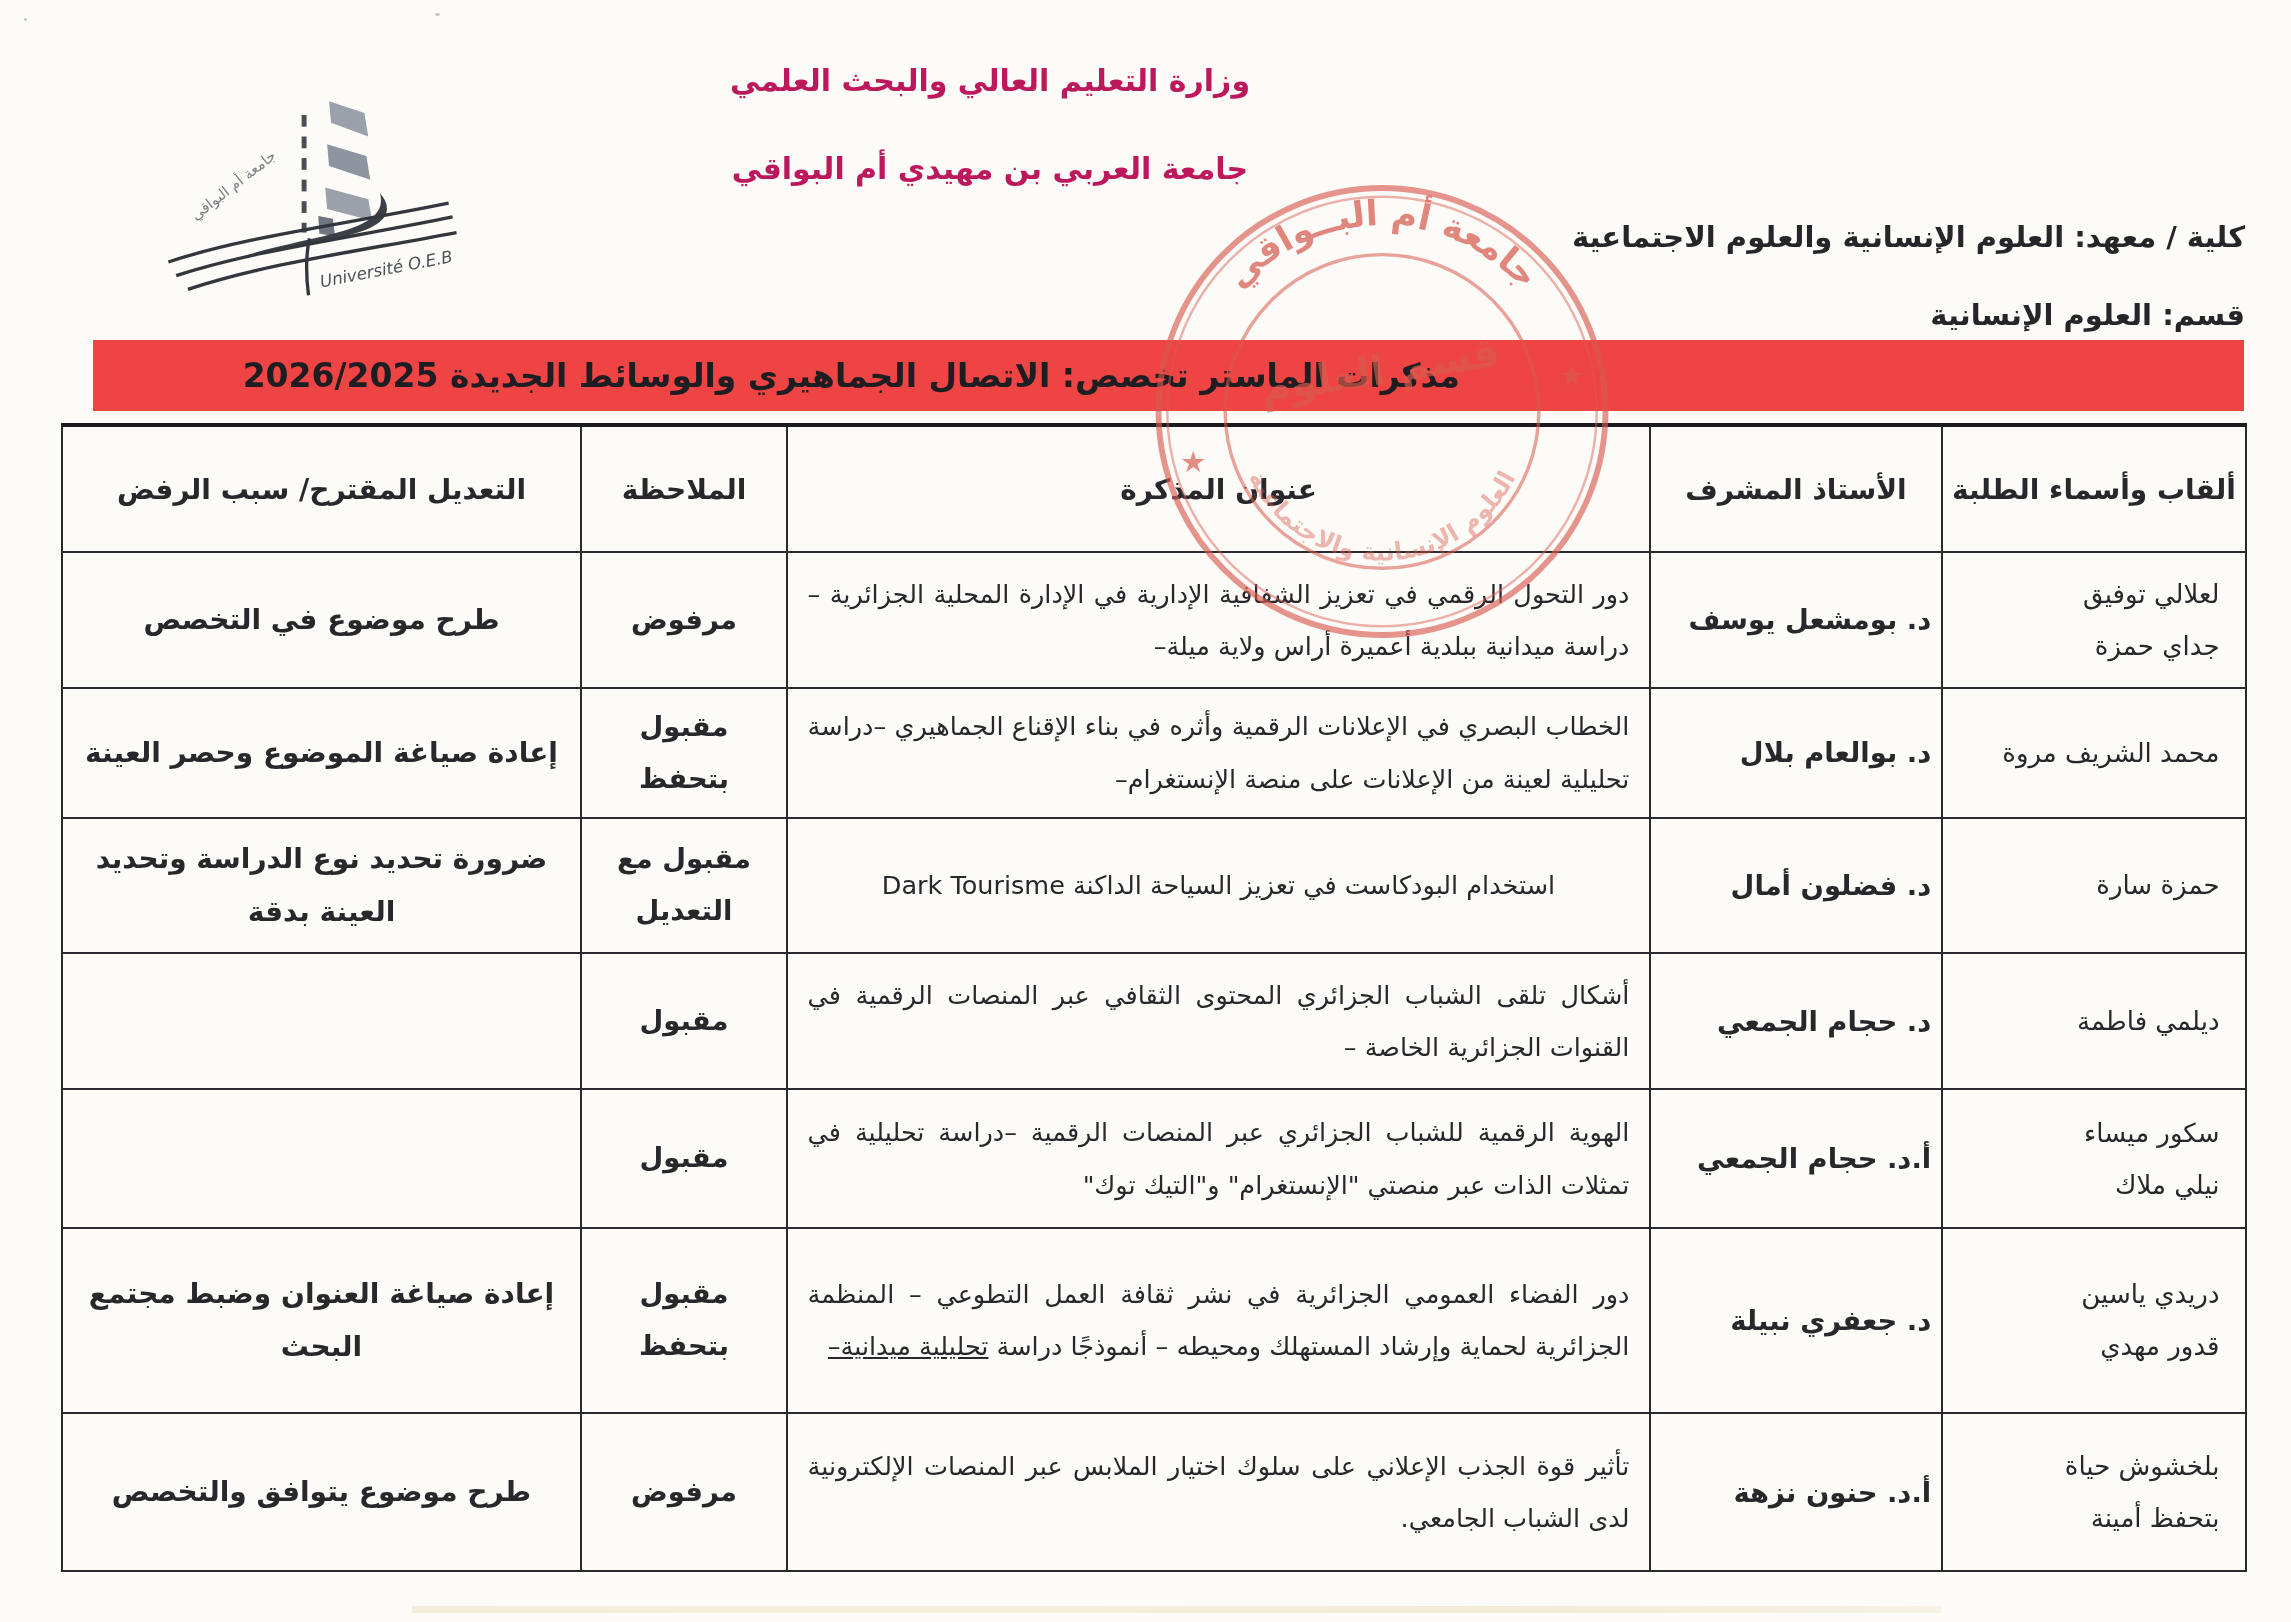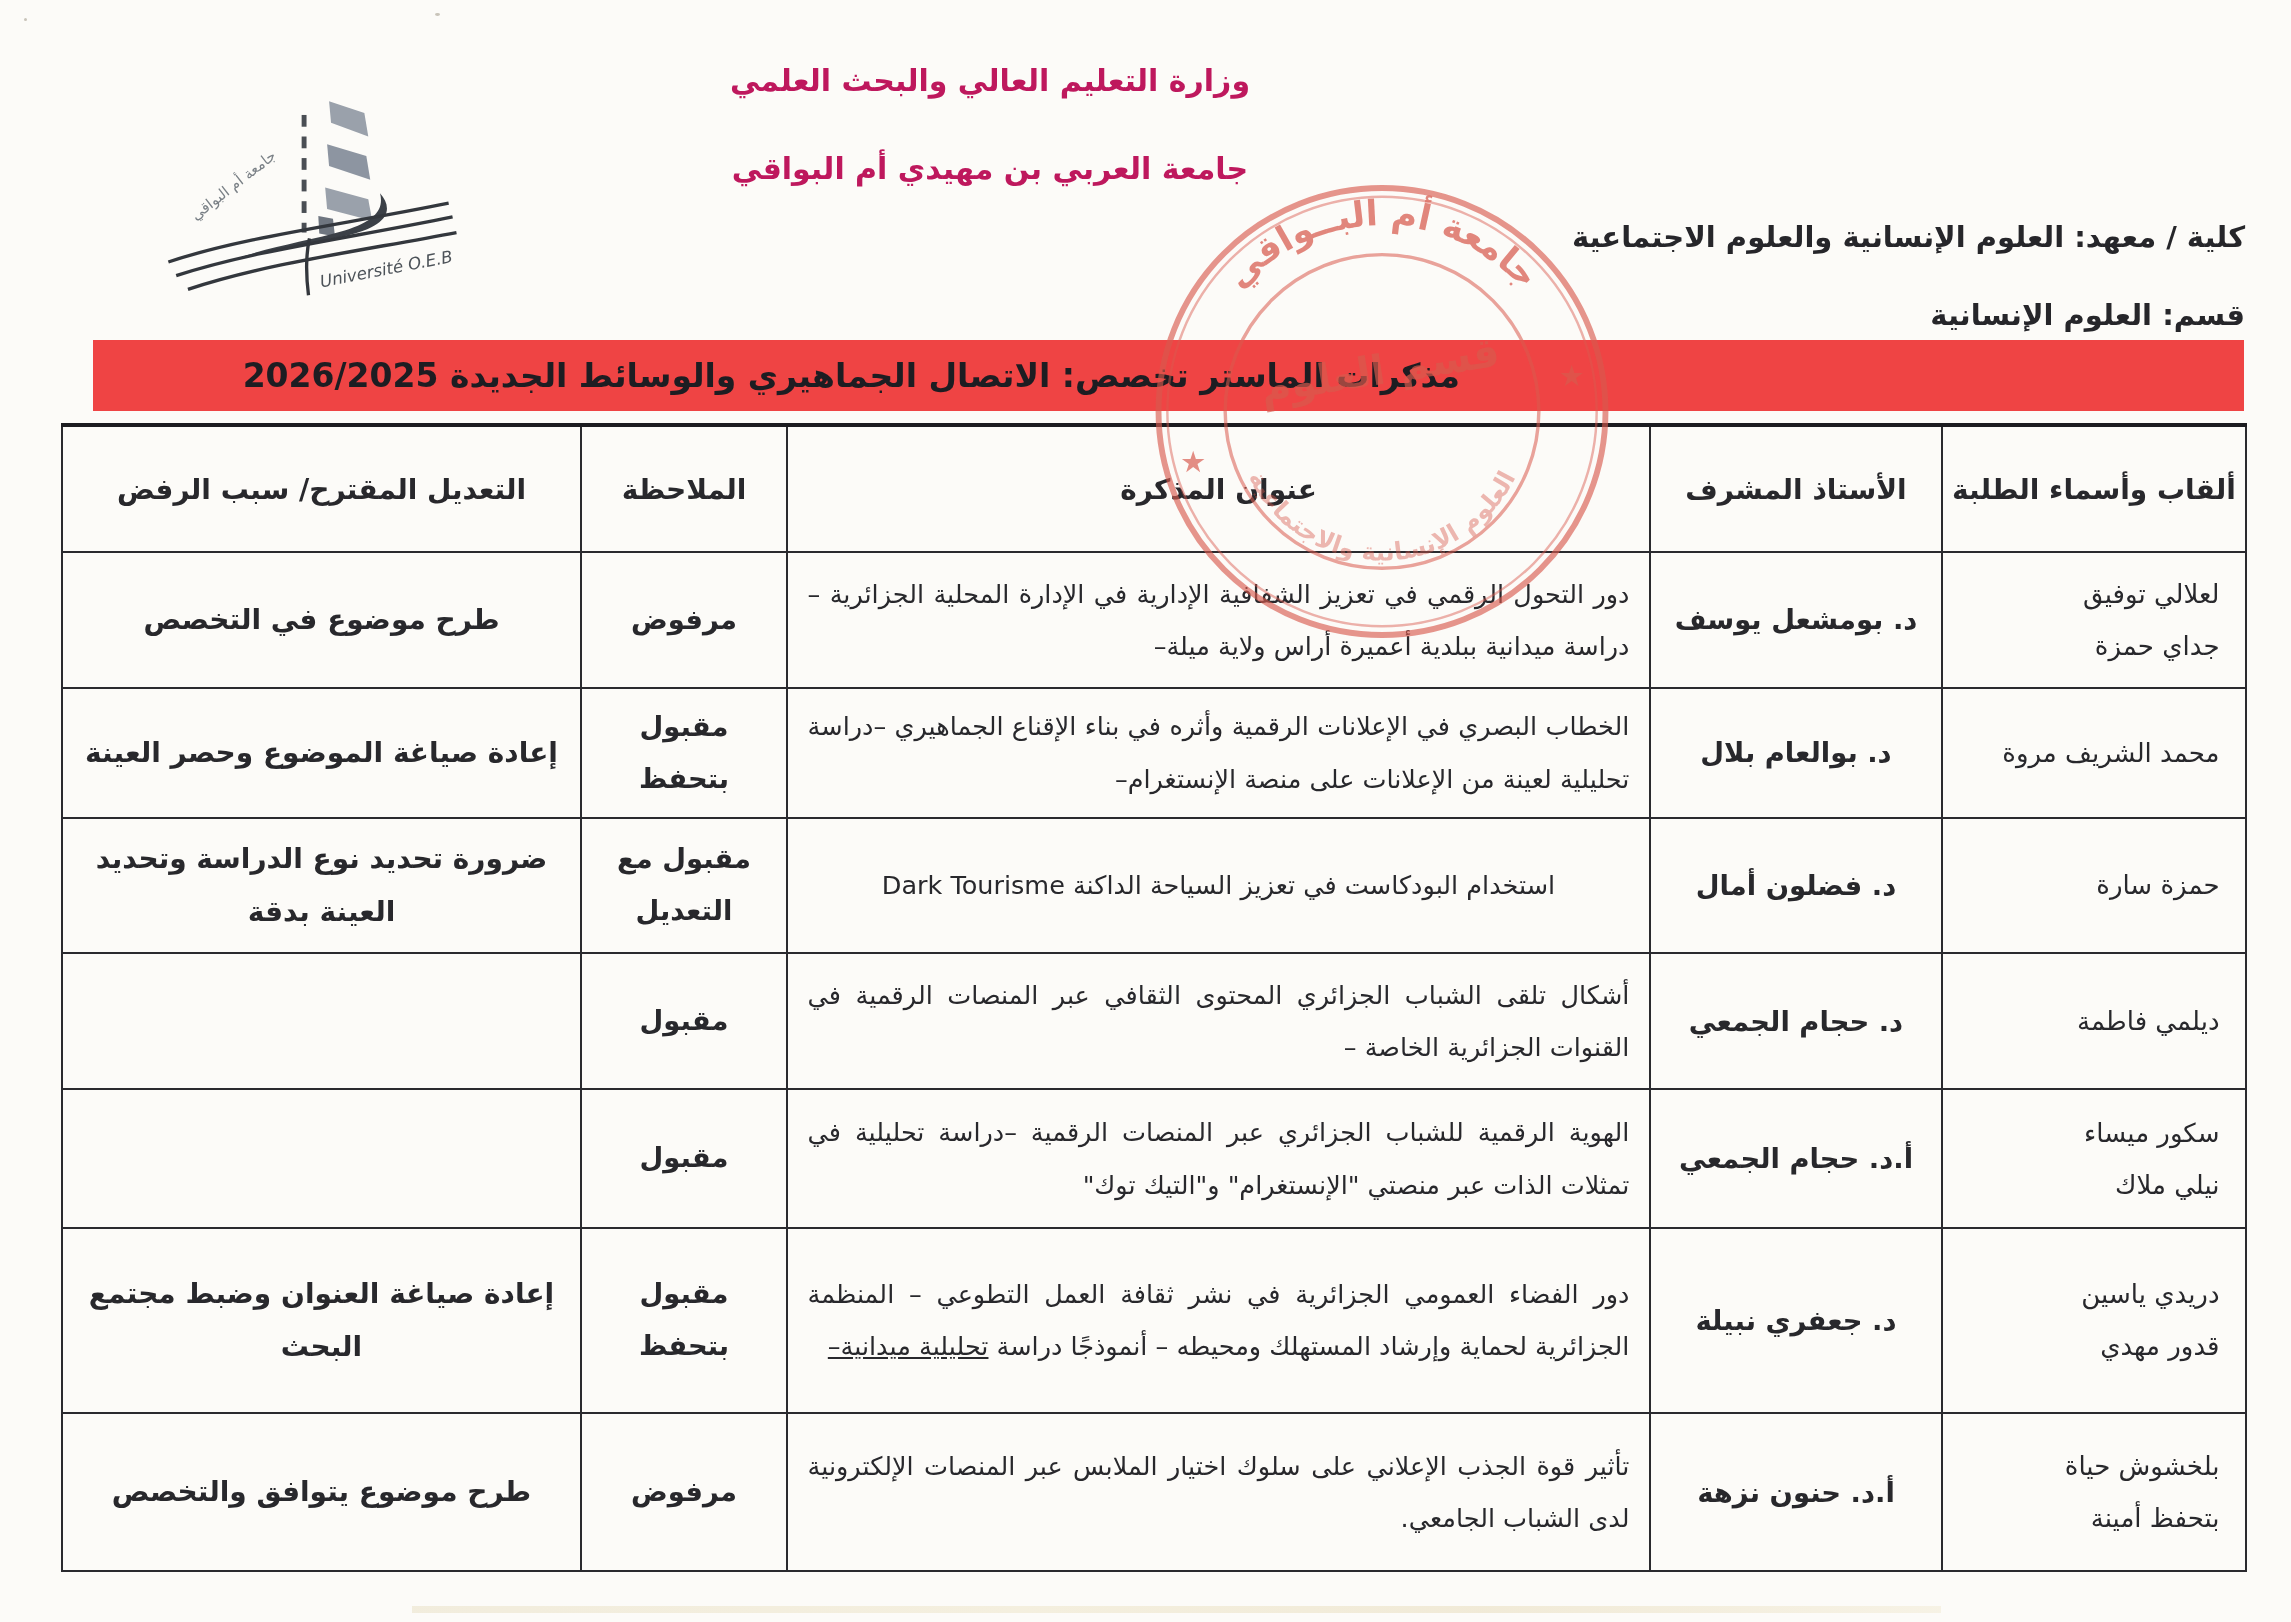--- a/index.html
+++ b/index.html
@@ -45,21 +45,21 @@
   }
   table.memos{border-top:4.9px solid #1c1c20;}
   table.memos tr.hdr th{
     font-weight:700;font-size:28px;height:122px;text-align:center;
   }
   .cell-students{
     font-size:26px;text-align:right;padding:5.9px 25.5px 5.9px 7.8px;
     white-space:pre-line;line-height:2.0;font-weight:400;border-radius:32px;
   }
   .cell-supervisor{
-    font-size:27.4px;font-weight:700;text-align:center;padding:3.9px 9.8px;
+    font-size:27.4px;font-weight:700;text-align:right;padding:3.9px 9.8px;
   }
   .cell-title{
     font-size:25.5px;text-align:justify;padding:5.9px 19.6px;line-height:2.05;
     font-weight:400;
     border-radius:14px;
   }
   .cell-title.center{text-align:center;}
   .cell-title .underline{text-decoration:underline;}
   .cell-remark{
     font-size:27.4px;font-weight:700;text-align:center;padding:3.9px 11.8px;

